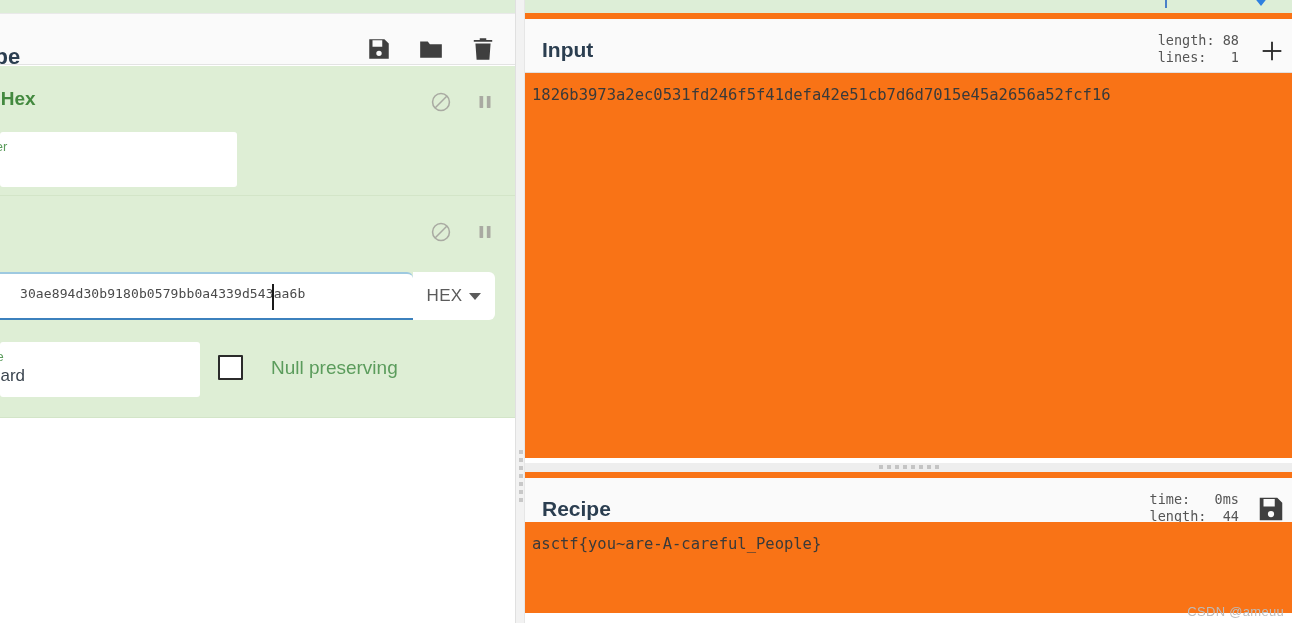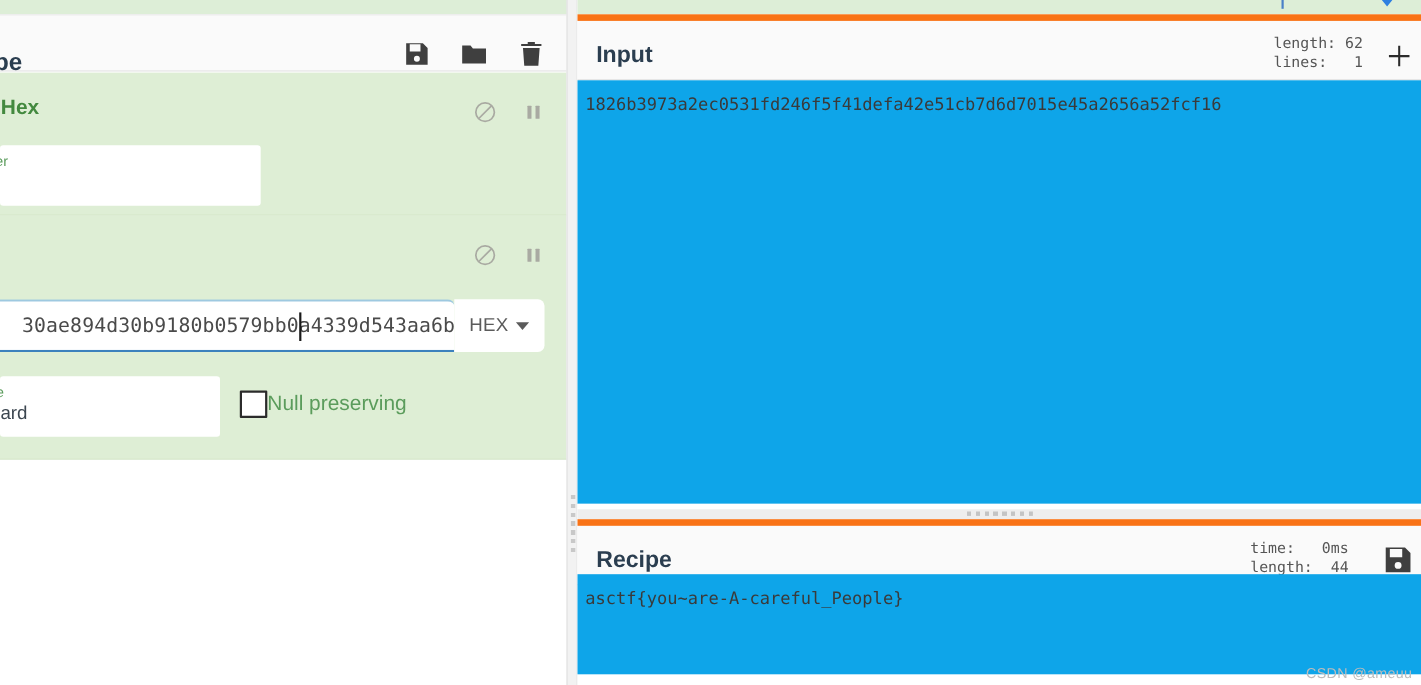--- a/index.html
+++ b/index.html
@@ -90,21 +90,21 @@
     position: absolute; left: -120px; top: 0; width: 533px; height: 48px;
     background: #ffffff;
     border: none;
     border-top: 2px solid #9ec9e0;
     border-bottom: 2px solid #3c81bd;
     border-radius: 6px 6px 0 0;
   }
   #key-text {
     position: absolute; left: 108px; top: 12px;
     font-family: "DejaVu Sans Mono", monospace;
-    font-size: 18px; color: #4a4a4a;
+    font-size: 13px; color: #4a4a4a;
     white-space: nowrap; letter-spacing: 0.1px; margin-left: 32px;
   }
   #key-caret {
     position: absolute; left: 392px; top: 10px;
     width: 1.5px; height: 26px; background: #1a1a1a;
   }
   #hex-dropdown {
     position: absolute; left: 413px; top: 0; width: 82px; height: 48px;
     background: #ffffff; border-radius: 0 6px 6px 0;
     display: flex; align-items: center; justify-content: center;
@@ -118,21 +118,21 @@
     width: 0; height: 0;
     border-left: 6px solid transparent;
     border-right: 6px solid transparent;
     border-top: 7px solid #5b5b5b;
     vertical-align: 2px;
   }
 
   
   #null-pres {
     position: absolute; left: 218px; top: 355px;
-    display: flex; align-items: center; gap: 0; cursor: pointer;
+    display: flex; align-items: center; gap: 28px; cursor: pointer;
   }
   .cbx {
     width: 25px; height: 25px;
     border: 2.5px solid #2b2b2b;
     background: #ffffff;
     border-radius: 1px;
   }
   #null-pres .cbl {
     font-size: 19px; color: #5b9c5c; white-space: nowrap;
   }
@@ -189,34 +189,34 @@
     font-size: 21px; font-weight: bold; color: #2b3e50;
   }
   .io-meta {
     position: absolute; right: 0; top: 13px;
     font-family: "DejaVu Sans Mono", monospace;
     font-size: 13.5px; color: #555; line-height: 17px;
     text-align: right;
   }
   .io-meta .row { display: block; white-space: pre; }
   #input-header .io-meta { right: 53px; }
-  #output-header .io-meta { right: 66px; }
+  #output-header .io-meta { right: 53px; }
 
   #input-add-btn {
     position: absolute; right: 6px; top: 18px;
     width: 28px; height: 28px; cursor: pointer;
   }
   #output-save-btn {
     position: absolute; right: 6px; top: 16px;
     width: 30px; height: 30px; cursor: pointer;
   }
 
   .io-body {
     position: absolute; left: 0; width: 767px;
-    background: #0ea5e9;
+    background: #f97316;
     font-family: "DejaVu Sans Mono", monospace;
     font-size: 15.5px; color: #3a3a3a;
     padding: 12px 0 0 7px;
     overflow: hidden;
     white-space: pre-wrap;
     word-break: break-all;
     line-height: 21px;
   }
   #input-body  { top: 73px;  height: 385px; }
   #output-body { top: 522px; height: 91px; }
@@ -348,21 +348,21 @@
       <span id="blue-arrow-icon">
         <svg width="36" height="22" viewBox="0 0 36 22">
           <path d="M2 -10 H34 V4 H26 L18 14 L10 4 H2 Z" fill="#2f80e0"></path>
         </svg>
       </span>
     </div>
 
     <div class="io-header" id="input-header">
       <div class="io-title">Input</div>
       <div class="io-meta">
-        <span class="row"><span>length:</span> <span>62</span></span>
+        <span class="row"><span>length:</span> <span>88</span></span>
         <span class="row"><span>lines: </span> <span> 1</span></span>
       </div>
       <span id="input-add-btn">
         <svg width="28" height="28" viewBox="0 0 24 24" stroke="#2b2b2b" stroke-width="1.6">
           <line x1="12" y1="4" x2="12" y2="20"></line>
             <line x1="4" y1="12" x2="20" y2="12"></line>
         </svg>
       </span>
     </div>
 

